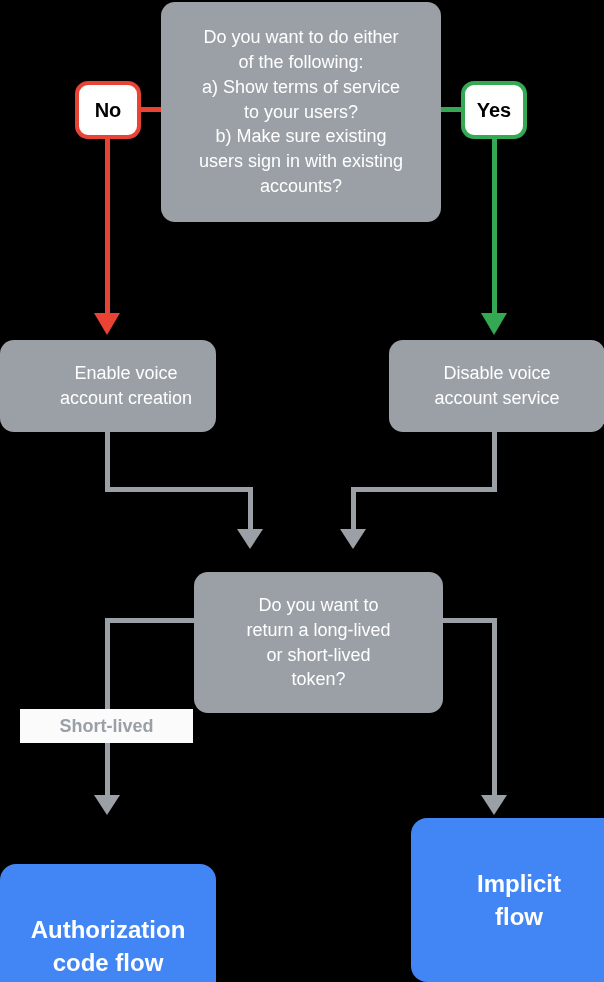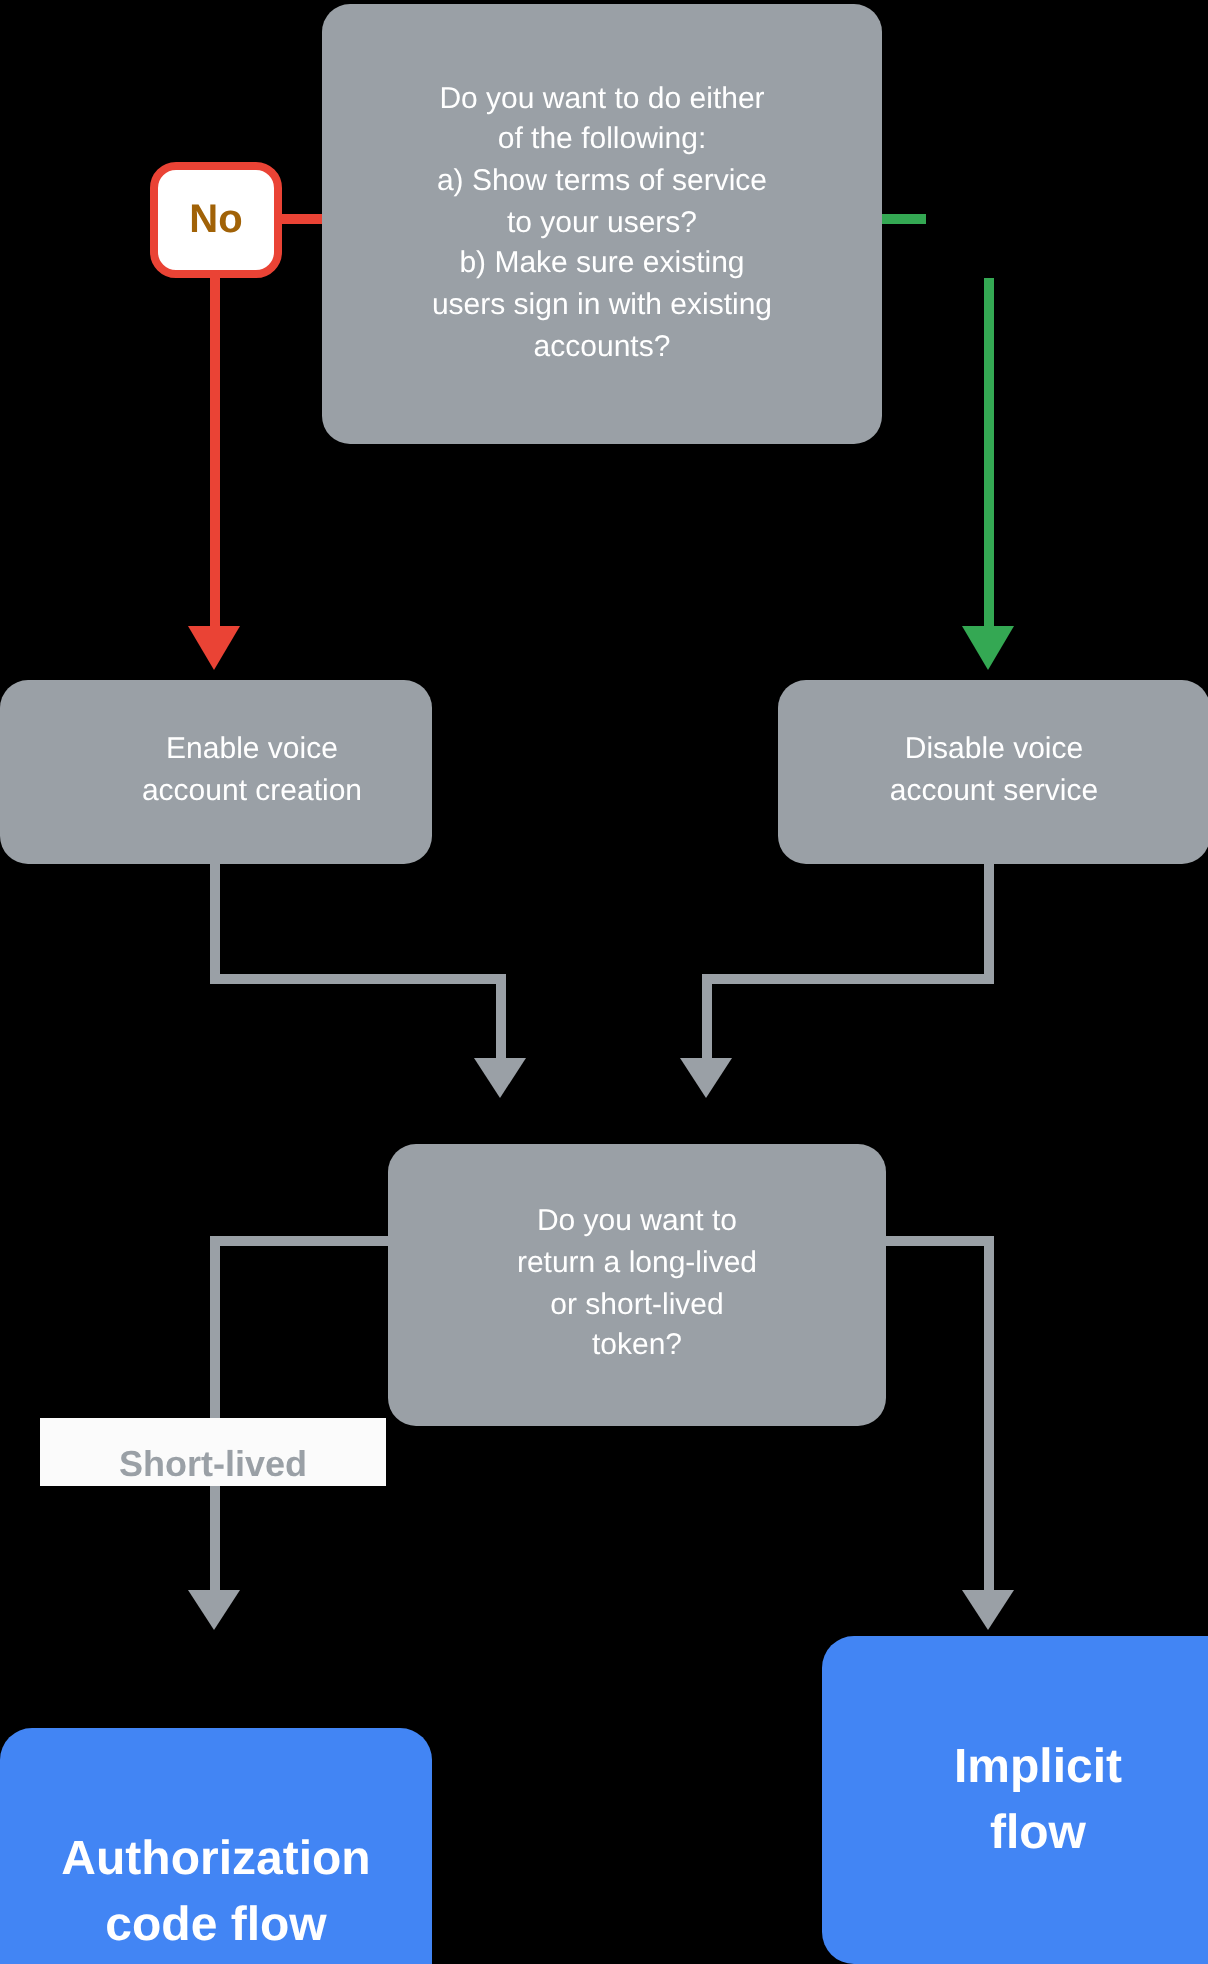--- a/index.html
+++ b/index.html
@@ -28,21 +28,21 @@
     border-radius: 14px;
     z-index: 3;
   }
   .node .txt {
     white-space: pre-line;
     line-height: 1.38;
   }
 
   .node-gray {
     background: #9aa0a6;
-    font-size: 15px;
+    font-size: 18px;
     font-weight: 400;
   }
   .node-blue {
     background: #4285f4;
     font-size: 24px;
     font-weight: 700;
     border-radius: 16px;
   }
 
   
@@ -58,21 +58,21 @@
   .pill {
     position: absolute;
     box-sizing: border-box;
     display: flex;
     align-items: center;
     justify-content: center;
     background: #ffffff;
     border-radius: 13px;
     font-size: 20px;
     font-weight: 700;
-    color: #a16207;
+    color: #000000;
     z-index: 6;
   }
   #pill-no {
     left: 75px;
     top: 81px;
     width: 66px;
     height: 58px;
     border: 4px solid #ea4335;
   }
   #pill-yes {
@@ -120,21 +120,21 @@
     width: 216px;
     height: 164px;
     margin-left: 22px;
   }
 
   
   .edge-label {
     position: absolute;
     box-sizing: border-box;
     display: flex;
-    align-items: flex-end;
+    align-items: center;
     justify-content: center;
     background: #fbfbfb;
     color: #9aa0a6;
     font-size: 18px;
     font-weight: 700;
     z-index: 5;
   }
   #label-short {
     left: 20px;
     top: 709px;
@@ -215,20 +215,23 @@
 to your users?
 b) Make sure existing
 users sign in with existing
 accounts?</span>
   </div>
 
   <div id="pill-no" class="pill">
     <span>No</span>
   </div>
 
+  <div id="pill-yes" class="pill">
+    <span>Yes</span>
+  </div>
 
   <div id="box-enable" class="node node-gray">
     <span class="txt">Enable voice
 account creation</span>
   </div>
 
   <div id="box-disable" class="node node-gray">
     <span class="txt">Disable voice
 account service</span>
   </div>

